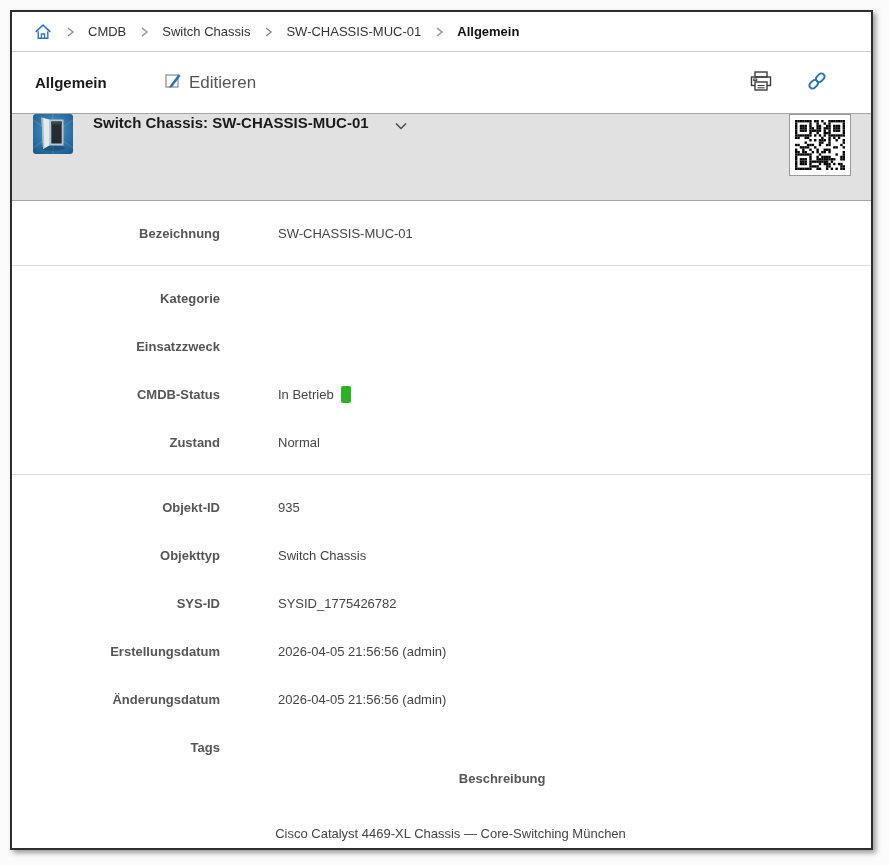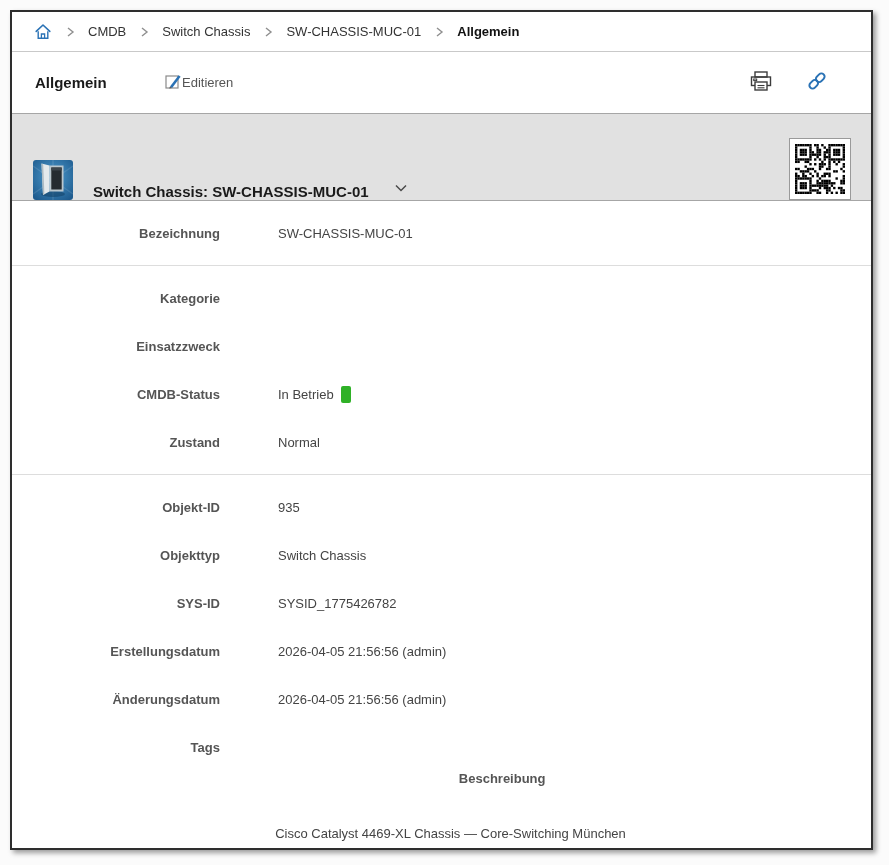--- a/index.html
+++ b/index.html
@@ -10,29 +10,29 @@
   
   .breadcrumb{height:39px;display:flex;align-items:center;padding-left:22px;
               border-bottom:1px solid #c9c9c9;flex-shrink:0;}
   .crumb{font-size:13px;color:#333;cursor:pointer;}
   .crumb.current{font-weight:bold;color:#111;}
   .crumb-sep{margin:0 11px;display:flex;align-items:center;}
   .home-btn{display:flex;align-items:center;cursor:pointer;}
   
   .toolbar{height:61px;display:flex;align-items:center;flex-shrink:0;}
   .page-title{font-size:15px;font-weight:bold;color:#1a1a1a;margin-left:23px;width:100px;}
-  .edit-btn{display:flex;align-items:center;margin-left:23px;cursor:pointer;
-            font-size:13px;color:#555;background:none;border:none;font-family:inherit;}
+  .edit-btn{display:flex;align-items:center;gap:7px;margin-left:23px;cursor:pointer;
+            font-size:17px;color:#555;background:none;border:none;font-family:inherit;}
   .toolbar-spacer{flex:1;}
   .icon-btn{background:none;border:none;cursor:pointer;padding:4px;display:flex;align-items:center;}
   .icon-btn.print{margin-right:24px;}
   .icon-btn.link{margin-right:38px;}
   
   .obj-header{height:88px;background:#e1e1e1;border-top:1px solid #a6a6a6;
-              border-bottom:1px solid #a6a6a6;display:flex;align-items:flex-end;
+              border-bottom:1px solid #a6a6a6;display:flex;align-items:flex-start;
               flex-shrink:0;box-sizing:border-box;}
   .obj-icon{width:40px;height:40px;margin-left:21px;flex-shrink:0;}
   .obj-title{font-size:15px;font-weight:bold;color:#1a1a1a;margin-left:20px;}
   .obj-caret{margin-left:20px;cursor:pointer;display:flex;align-items:center;background:none;border:none;padding:2px;}
   .obj-spacer{flex:1;}
   .qr-box{width:62px;height:62px;background:#fff;border:1px solid #9a9a9a;margin-right:20px;
           display:flex;align-items:center;justify-content:center;box-sizing:border-box;}
   
   .form{flex:1;overflow:hidden;}
   .section{padding:8px 0;border-bottom:1px solid #ddd;}

